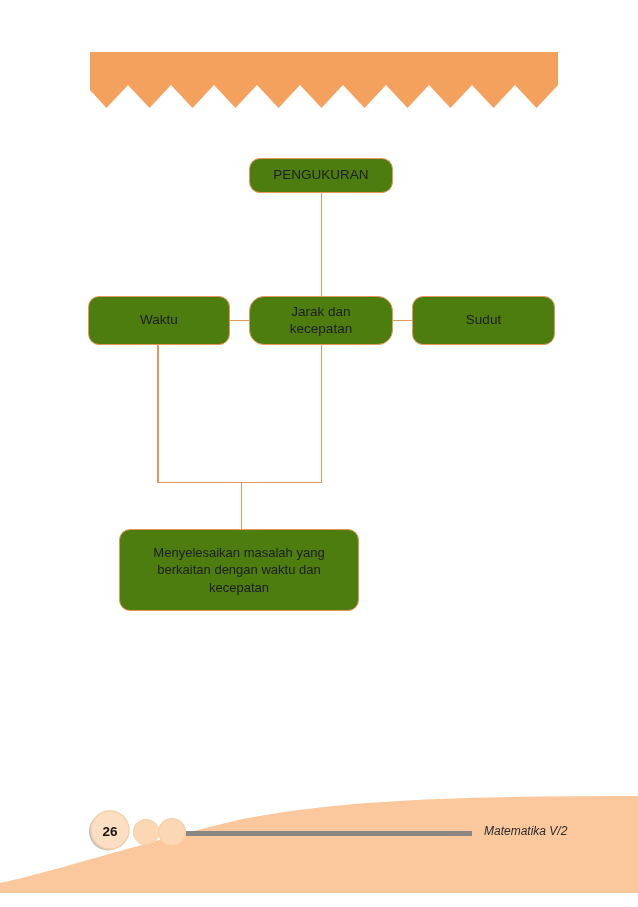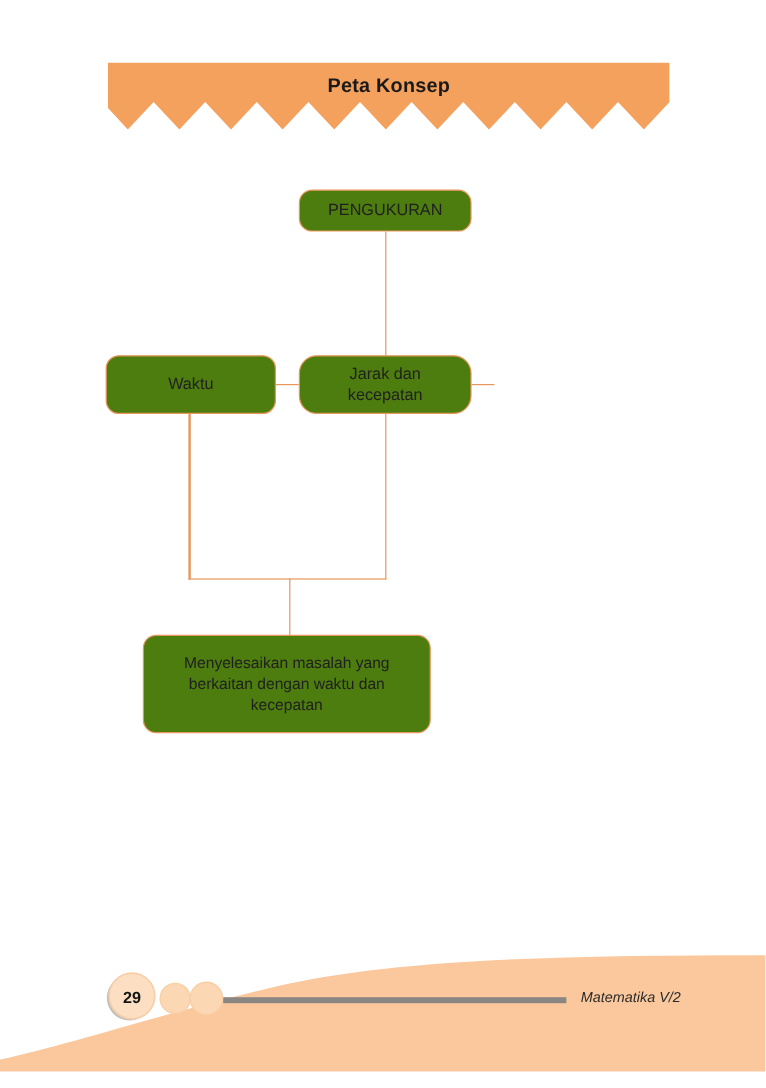--- a/index.html
+++ b/index.html
@@ -211,21 +211,20 @@
                L360.5,56 L339,33
                L317.5,56 L296,33
                L274.5,56 L253,33
                L231.5,56 L210,33
                L188.5,56 L167,33
                L145.5,56 L124,33
                L102.5,56 L81,33
                L59.5,56 L38,33
                L16.5,56 L0,38 Z" fill="#f5a15e"></path>
     </svg>
-    <div id="banner-title">Peta Konsep</div>
   </div>
 
   <div id="map">
 
     <div class="conn conn-v" id="conn-top"></div>
     <div class="conn conn-h" id="conn-mid-left"></div>
     <div class="conn conn-h" id="conn-mid-right"></div>
     <div class="conn conn-v" id="conn-waktu-down"></div>
     <div class="conn conn-v" id="conn-jarak-down"></div>
     <div class="conn conn-h" id="conn-join"></div>
@@ -237,36 +236,39 @@
 
     <div class="node" id="node-waktu">
       <span class="node-text">Waktu</span>
     </div>
 
     <div class="node" id="node-jarak">
       <span class="node-text">Jarak dan
 kecepatan</span>
     </div>
 
+    <div class="node" id="node-sudut">
+      <span class="node-text">Sudut</span>
+    </div>
 
     <div class="node" id="node-masalah">
       <span class="node-text">Menyelesaikan masalah yang
 berkaitan dengan waktu dan
 kecepatan</span>
     </div>
   </div>
 
   <svg id="footer-svg" width="638" height="147" viewBox="0 0 638 147">
 
     <path d="M0,123 C60,110 130,86 230,62 C330,39 470,36 638,36 L638,133 L0,133 Z" fill="#fac89c"></path>
 
     <circle cx="108" cy="71.5" r="19" fill="#b9b5b0" opacity="0.85"></circle>
     <circle cx="110" cy="70" r="19" fill="#fcdfc3" stroke="#f6cfa8" stroke-width="1.4"></circle>
 
     <circle cx="146" cy="72" r="12.5" fill="#fbd7b4" stroke="#f9cfa4" stroke-width="1.2"></circle>
     <circle cx="172" cy="72" r="13.5" fill="#fbd7b4" stroke="#f9cfa4" stroke-width="1.2"></circle>
   </svg>
 
-  <div id="page-number">29</div>
+  <div id="page-number">26</div>
   <div id="footer-rule"></div>
   <div id="footer-label">Matematika V/2</div>
 
 </div>
 
 </body></html>

